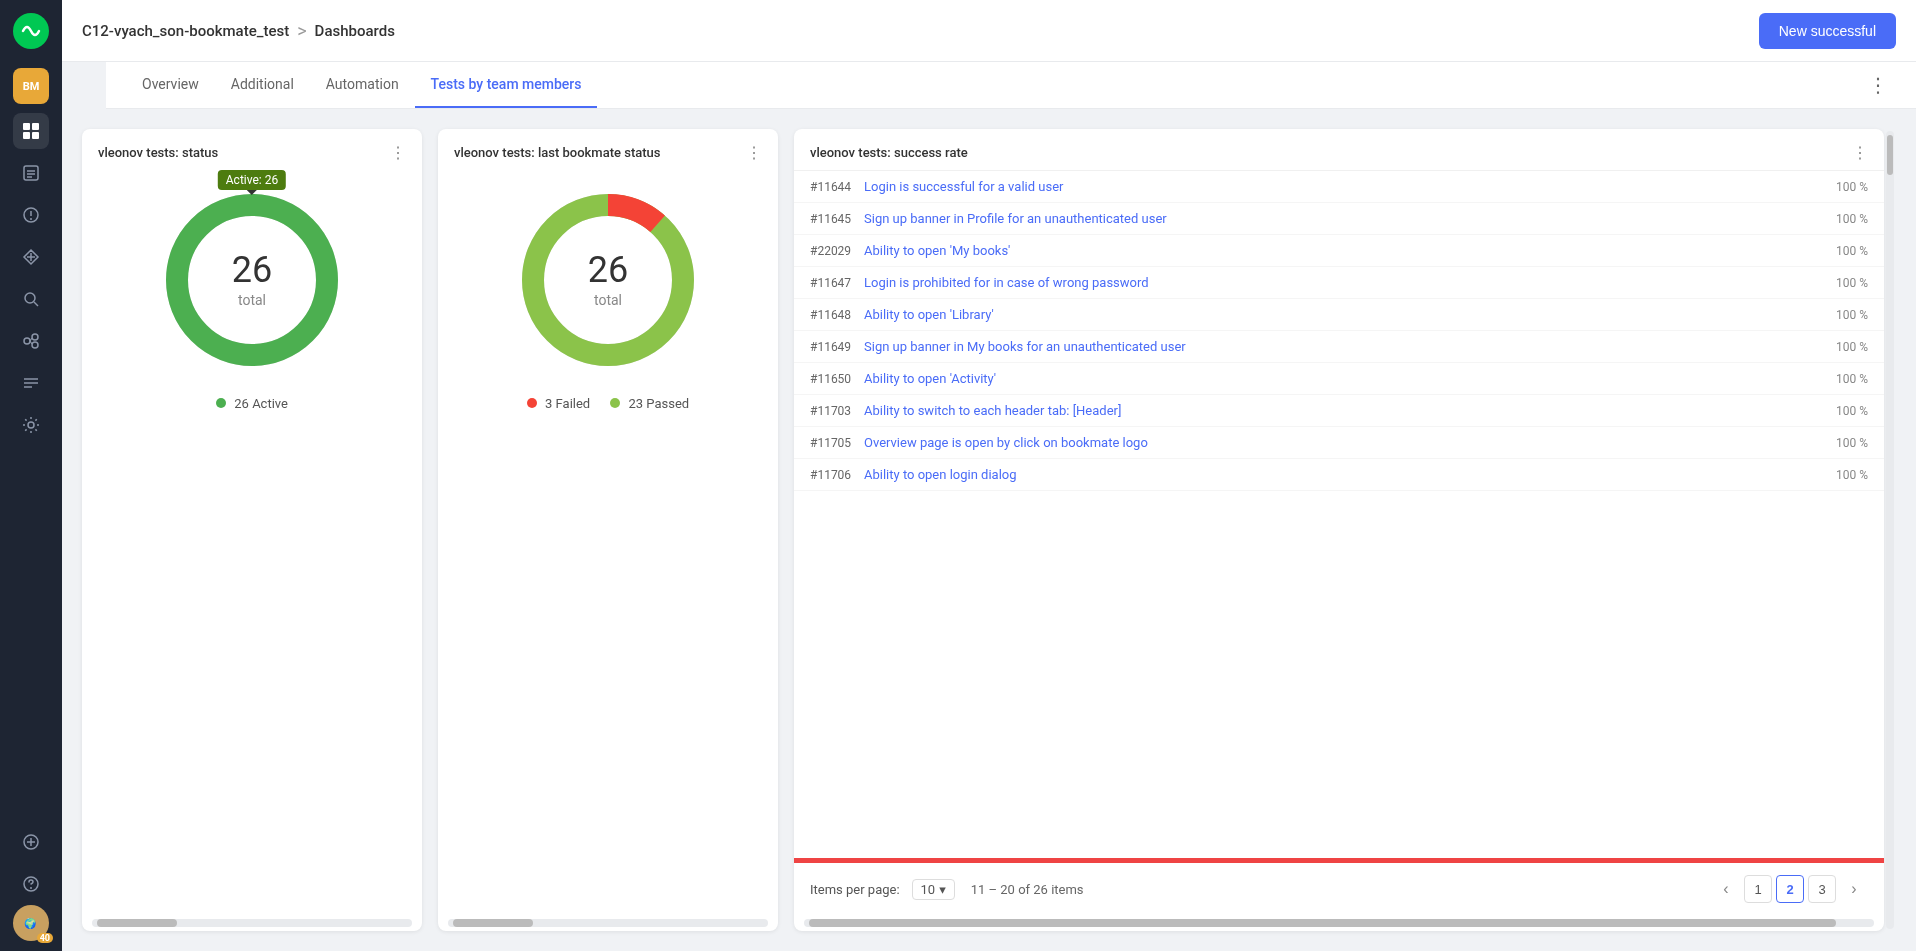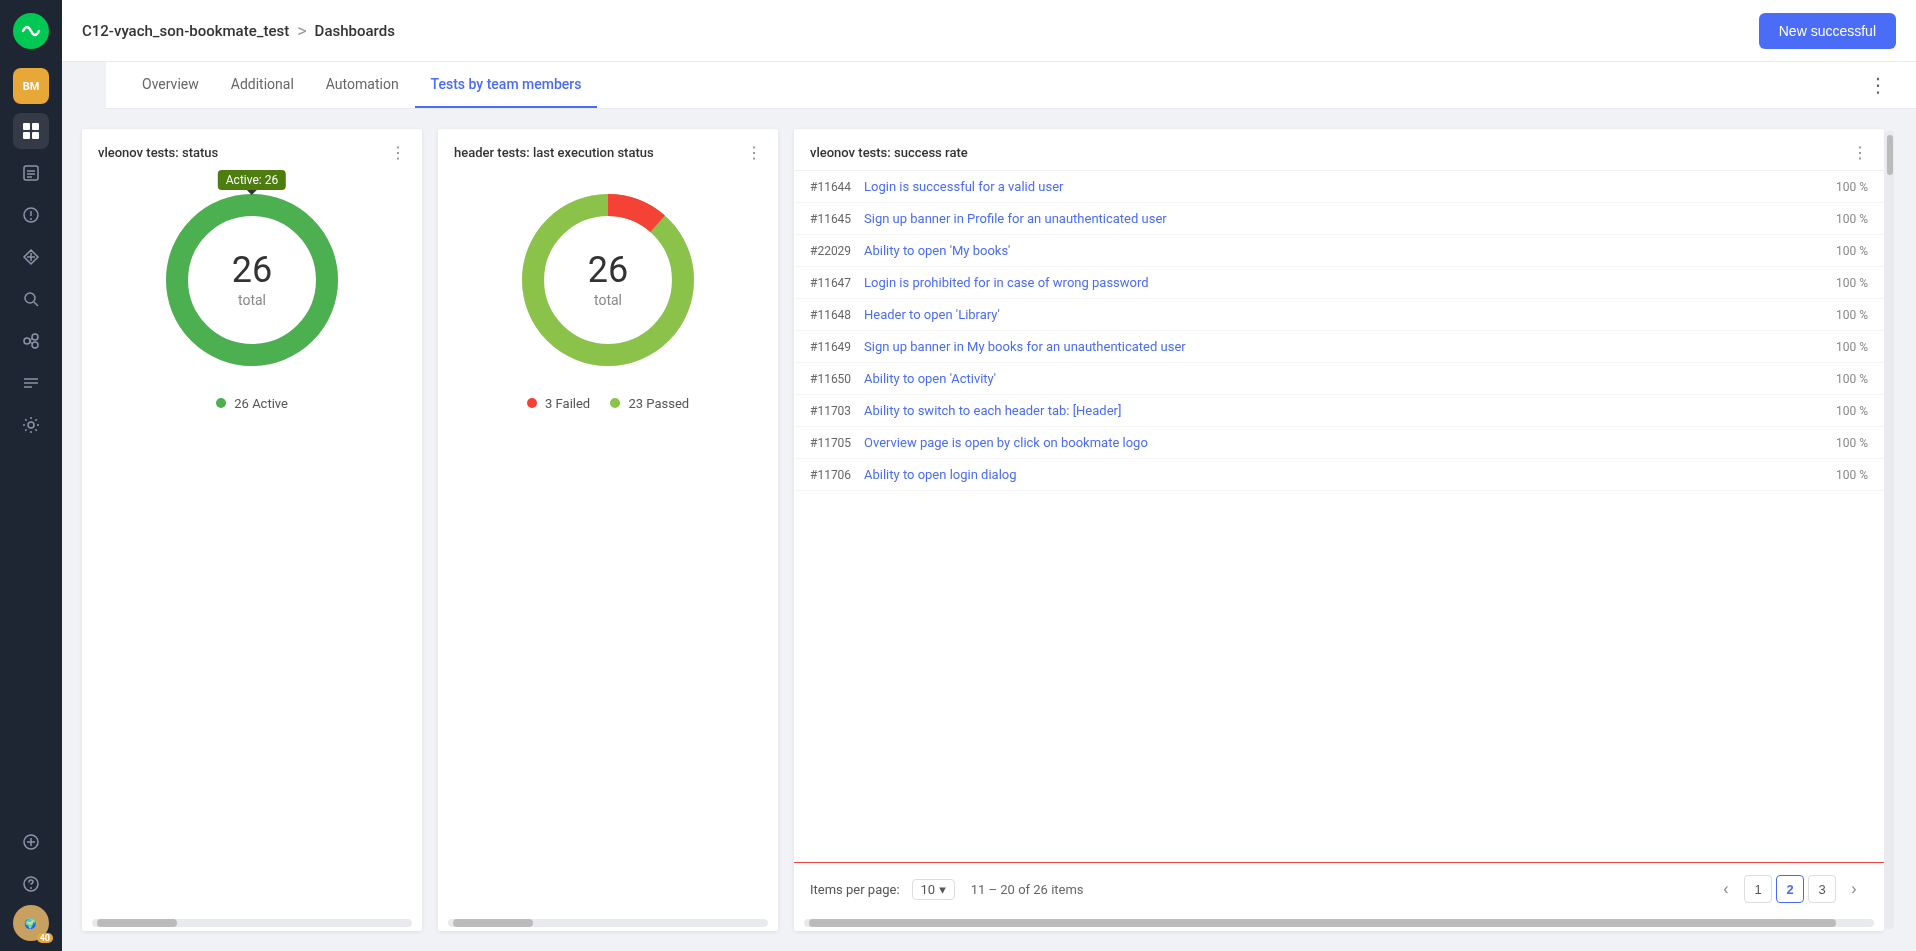--- a/index.html
+++ b/index.html
@@ -149,21 +149,21 @@
       flex: 1;
       padding: 20px;
       display: flex;
       gap: 16px;
       overflow: hidden;
     }
 
     
     .widget-card {
       background: #fff;
-      border-radius: 2px;
+      border-radius: 8px;
       box-shadow: 0 1px 4px rgba(0,0,0,0.08);
       padding: 0;
       overflow: hidden;
       display: flex;
       flex-direction: column;
     }
     .widget-header {
       display: flex;
       align-items: center;
       justify-content: space-between;
@@ -253,21 +253,21 @@
     }
     .row-id { font-size: 12px; color: #666; width: 50px; flex-shrink: 0; }
     .row-title { font-size: 13px; color: #4a6cf7; flex: 1; cursor: pointer; }
     .row-pct { font-size: 12px; color: #888; width: 50px; text-align: right; flex-shrink: 0; }
 
     
     .pagination {
       display: flex;
       align-items: center;
       padding: 12px 16px;
-      border-top: 1px solid #ef4444;
+      border-top: 5px solid #ef4444;
       font-size: 13px;
       color: #555;
       gap: 8px;
       flex-shrink: 0;
     }
     .pagination-label { margin-right: 4px; }
     .per-page-select {
       display: flex;
       align-items: center;
       gap: 4px;
@@ -462,21 +462,21 @@
           </span>
         </div>
       </div>
       <div class="hscroll-track">
         <div class="hscroll-thumb"></div>
       </div>
     </div>
 
     <div class="widget-card donut-widget">
       <div class="widget-header">
-        <span class="widget-title">header tests: last execution status</span>
+        <span class="widget-title">vleonov tests: last bookmate status</span>
         <button class="widget-menu-btn">⋮</button>
       </div>
       <div class="donut-container">
         <div class="donut-wrapper">
           <svg class="donut-svg" viewBox="0 0 200 200">
 
             <circle cx="100" cy="100" r="75" fill="none" stroke="#e0e0e0" stroke-width="22"></circle>
 
             <circle cx="100" cy="100" r="75" fill="none" stroke="#8bc34a" stroke-width="22" stroke-dasharray="471" stroke-dashoffset="0" transform="rotate(-90 100 100)"></circle>
 
@@ -527,21 +527,21 @@
     <span class="row-title">Ability to open 'My books'</span>
     <span class="row-pct">100 %</span>
   </div>
             <div class="table-row">
     <span class="row-id">#11647</span>
     <span class="row-title">Login is prohibited for in case of wrong password</span>
     <span class="row-pct">100 %</span>
   </div>
             <div class="table-row">
     <span class="row-id">#11648</span>
-    <span class="row-title">Header to open 'Library'</span>
+    <span class="row-title">Ability to open 'Library'</span>
     <span class="row-pct">100 %</span>
   </div>
             <div class="table-row">
     <span class="row-id">#11649</span>
     <span class="row-title">Sign up banner in My books for an unauthenticated user</span>
     <span class="row-pct">100 %</span>
   </div>
             <div class="table-row">
     <span class="row-id">#11650</span>
     <span class="row-title">Ability to open 'Activity'</span>

